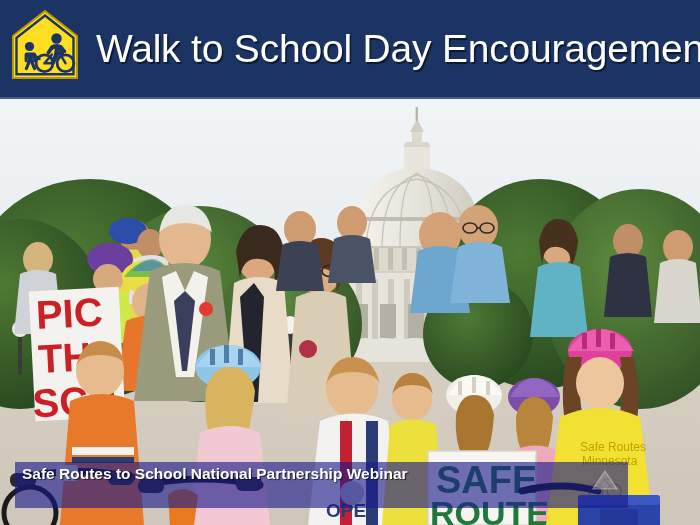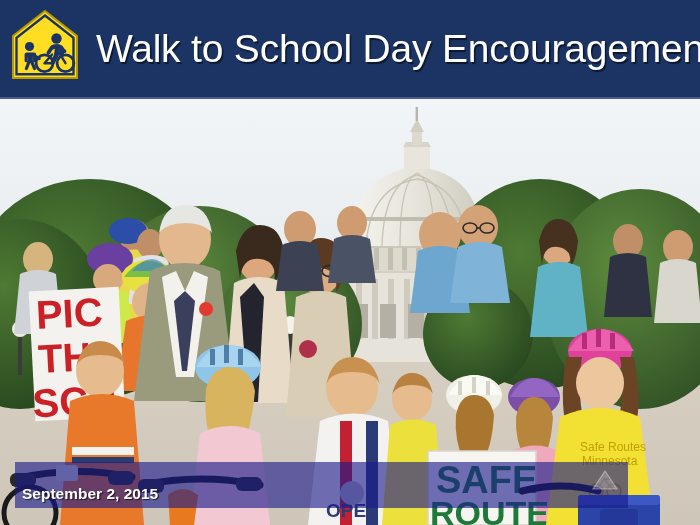--- a/index.html
+++ b/index.html
@@ -382,15 +382,15 @@
   </div>
 
   <div id="caption-bar"></div>
 
   <div id="caption-triangle">
     <svg viewBox="0 0 30 24" xmlns="http://www.w3.org/2000/svg">
       <path d="M15 3 L27 21 L3 21 Z" fill="rgba(255,255,255,0.22)" stroke="rgba(255,255,255,0.38)" stroke-width="1.2"></path>
     </svg>
   </div>
 
-  <div id="caption-line2">September 2, 2015</div>
+  <div id="caption-line1">Safe Routes to School National Partnership Webinar</div>
 
 </div>
 
 </body></html>

